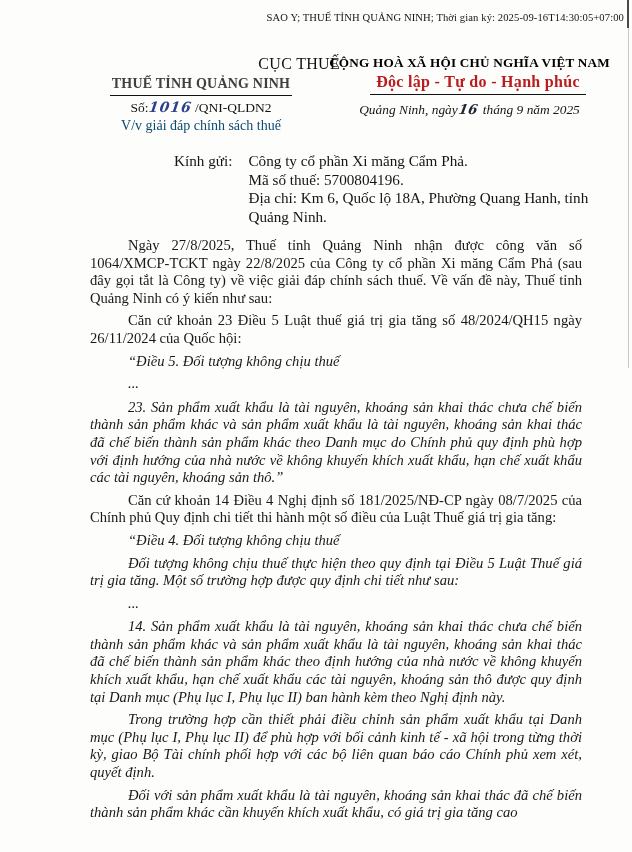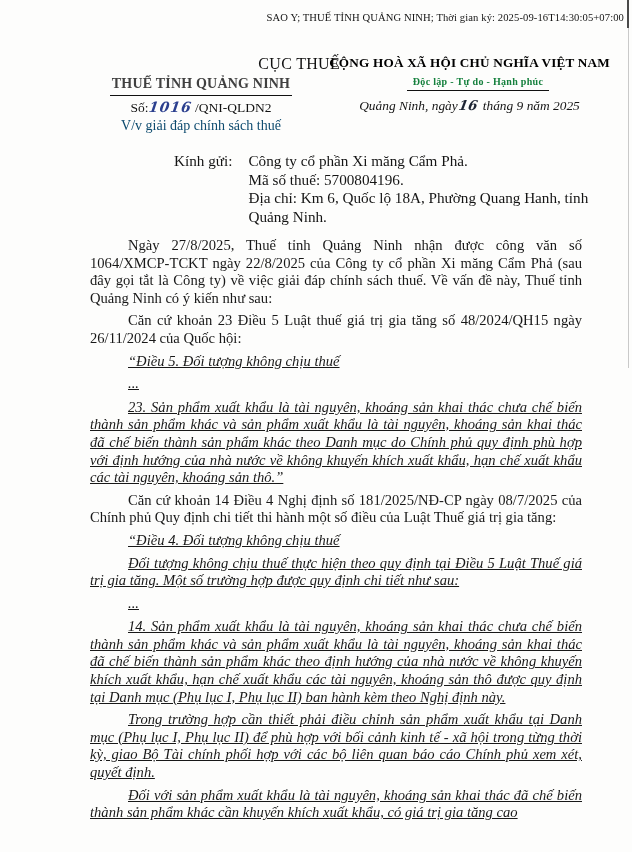--- a/index.html
+++ b/index.html
@@ -34,41 +34,41 @@
   }
   .doc-number{font-size:13.5px;margin-top:3px;color:#111;}
   .hand-blue{
     font-family:"DejaVu Serif", serif;font-style:italic;font-weight:bold;
     color:#2b3f8e;font-size:14px;letter-spacing:1px;
     display:inline-block;transform:skewX(-8deg);
   }
   .subject{font-size:14px;margin-top:2px;color:#0c4a6e;}
   .motto1{font-size:13.2px;font-weight:bold;letter-spacing:0.2px;color:#000;white-space:nowrap;}
   .motto2{
-    display:inline-block;font-size:10px;font-weight:bold;color:#15803d;
+    display:inline-block;font-size:16px;font-weight:bold;color:#b91c1c;
     border-bottom:1.6px solid #111;padding:0 6px 3px 6px;margin-top:2px;letter-spacing:0.3px;margin-left:17px;
   }
   .place-date{font-size:13.4px;font-style:italic;margin-top:6px;color:#141414;white-space:nowrap;}
   .hand-dark{
     font-family:"DejaVu Serif", serif;font-style:italic;font-weight:bold;
     color:#1d2433;display:inline-block;transform:skewX(-10deg);margin:0 2px 0 1px;
   }
 
   
   .recipient{position:absolute;top:152px;left:142px;display:flex;gap:16px;margin-left:32px;}
   .recipient-label{font-size:15.2px;color:#141414;white-space:nowrap;}
   .recipient-lines{font-size:15.2px;color:#141414;line-height:18.6px;max-width:380px;}
 
   
   .doc-body{
     position:absolute;top:237px;left:90px;width:492px;
     font-size:14.6px;line-height:17.6px;text-align:justify;color:#181818;
   }
   .doc-body p{margin:0 0 5px 0;text-indent:38px;}
-  .doc-body p.q{font-style:italic;text-decoration:underline;}
+  .doc-body p.q{font-style:italic;}
   .doc-body p.dots{margin:2px 0 6px 0;}
 </style>
 </head>
 <body>
 
 <div class="page">
 
   <div class="edge-line"></div>
   <div class="edge-tick"></div>
 

